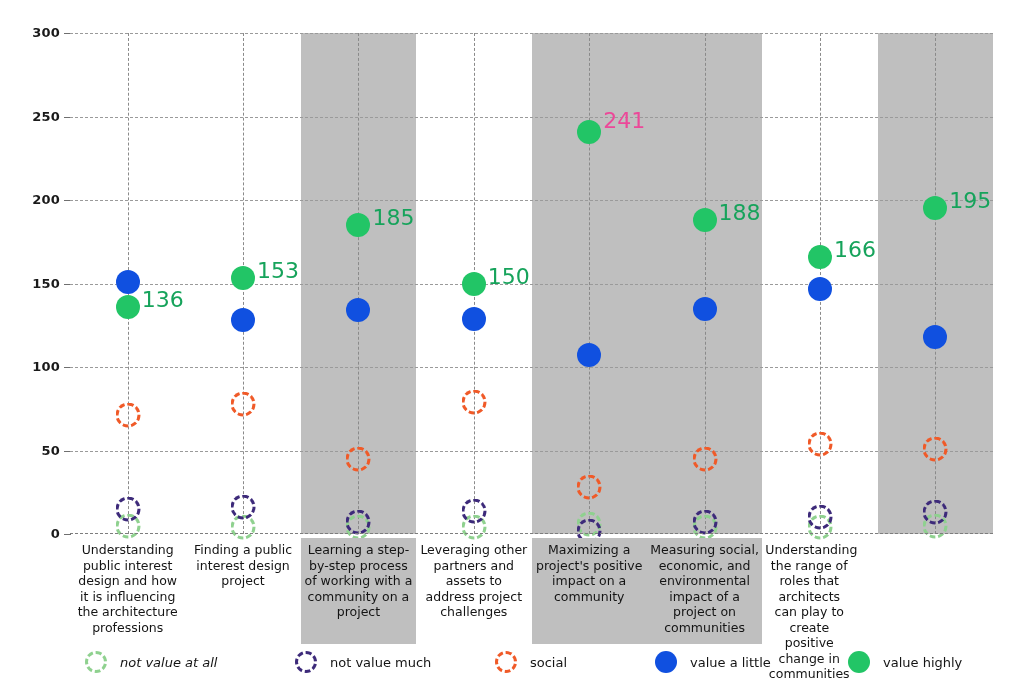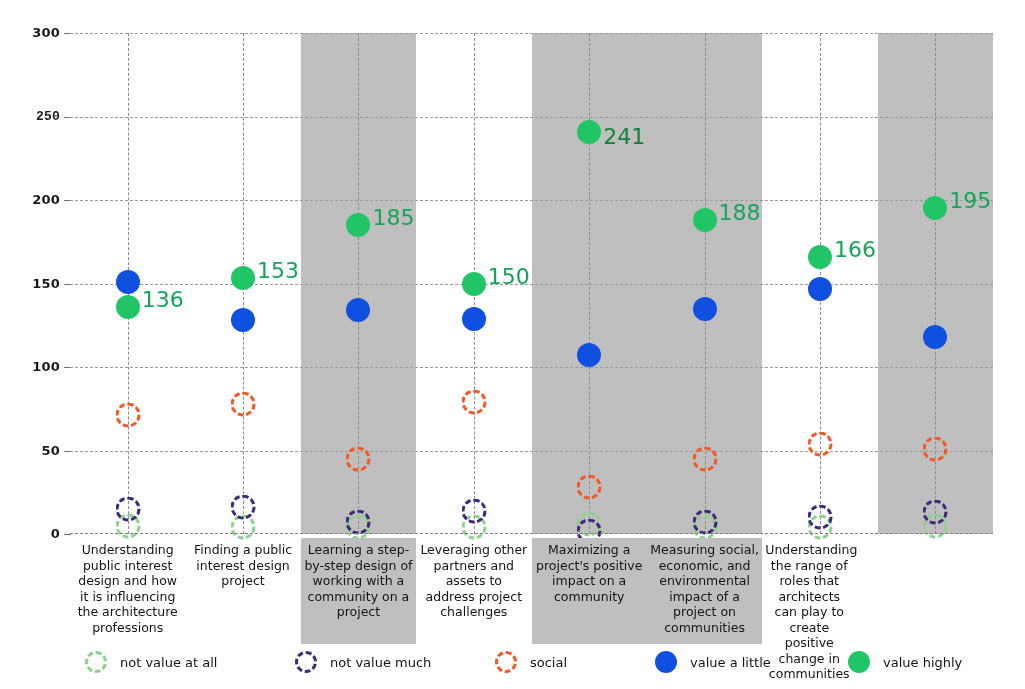--- a/index.html
+++ b/index.html
@@ -89,21 +89,21 @@
       <div class="ytick-label" style="left: 14px; top: 526px;">0</div>
       <div class="ytick-mark" style="left: 64px; top: 534px;"></div>
       <div class="ytick-label" style="left: 14px; top: 442.5px;">50</div>
       <div class="ytick-mark" style="left: 64px; top: 450.5px;"></div>
       <div class="ytick-label" style="left: 14px; top: 359px; text-align: right;">100</div>
       <div class="ytick-mark" style="left: 64px; top: 367px;"></div>
       <div class="ytick-label" style="left: 14px; top: 275.5px;">150</div>
       <div class="ytick-mark" style="left: 64px; top: 283.5px;"></div>
       <div class="ytick-label" style="left: 14px; top: 192px; text-align: right;">200</div>
       <div class="ytick-mark" style="left: 64px; top: 200px;"></div>
-      <div class="ytick-label" style="left: 14px; top: 108.5px; font-family: Liberation Mono, monospace;">250</div>
+      <div class="ytick-label" style="left: 14px; top: 108.5px;">250</div>
       <div class="ytick-mark" style="left: 64px; top: 116.5px;"></div>
       <div class="ytick-label" style="left: 14px; top: 25px;">300</div>
       <div class="ytick-mark" style="left: 64px; top: 33px;"></div>
     </div>
 
   <div class="plot-area" id="plot-area">
     <div id="bands">
         <div class="band" style="left: 230.75px; width: 115.375px; background: rgb(191, 191, 191);"></div>
         <div class="band" style="left: 461.5px; width: 115.375px; background: rgb(191, 191, 191);"></div>
         <div class="band" style="left: 576.875px; width: 115.375px; background: rgb(191, 191, 191);"></div>
@@ -167,40 +167,40 @@
         <div class="marker filled" title="value highly: 241" style="left: 519.188px; top: 98.53px; background: rgb(34, 197, 102);"></div>
         <div class="marker filled" title="value highly: 188" style="left: 634.562px; top: 187.04px; background: rgb(34, 197, 102);"></div>
         <div class="marker filled" title="value highly: 166" style="left: 749.938px; top: 223.78px; background: rgb(34, 197, 102);"></div>
         <div class="marker filled" title="value highly: 195" style="left: 865.312px; top: 175.35px; background: rgb(34, 197, 102);"></div>
       </div>
     <div id="dlabels">
         <div class="dlabel" style="left: 71.6875px; top: 265.88px; color: rgb(22, 163, 91);">136</div>
         <div class="dlabel" style="left: 187.062px; top: 237.49px; color: rgb(22, 163, 91);">153</div>
         <div class="dlabel" style="left: 302.438px; top: 184.05px; color: rgb(22, 163, 91);">185</div>
         <div class="dlabel" style="left: 417.812px; top: 242.5px; color: rgb(22, 163, 91);">150</div>
-        <div class="dlabel" style="left: 533.188px; top: 103px; color: #15803d;">241</div>
+        <div class="dlabel" style="left: 533.188px; top: 87px; color: #ec4899;">241</div>
         <div class="dlabel" style="left: 648.562px; top: 179.04px; color: rgb(22, 163, 91);">188</div>
         <div class="dlabel" style="left: 763.938px; top: 215.78px; color: rgb(22, 163, 91);">166</div>
         <div class="dlabel" style="left: 879.312px; top: 167.35px; color: rgb(22, 163, 91);">195</div>
       </div>
     <div class="axis-baseline"></div>
   </div>
 
   <div class="xlabels" id="xlabels">
       <div class="xlabel-cell" style="left: 115.375px; width: 115.375px;">Finding a public interest design project</div>
       <div class="xlabel-cell" style="left: 0px; width: 115.375px;">Understanding public interest design and how it is influencing the architecture professions</div>
-      <div class="xlabel-cell shaded" style="left: 230.75px; width: 115.375px;">Learning a step-by-step design of working with a community on a project</div>
+      <div class="xlabel-cell shaded" style="left: 230.75px; width: 115.375px;">Learning a step-by-step process of working with a community on a project</div>
       <div class="xlabel-cell" style="left: 346.125px; width: 115.375px;">Leveraging other partners and assets to address project challenges</div>
       <div class="xlabel-cell shaded" style="left: 461.5px; width: 115.375px;">Maximizing a project's positive impact on a community</div>
       <div class="xlabel-cell shaded" style="left: 576.875px; width: 115.375px;">Measuring social, economic, and environmental impact of a project on communities</div>
       <div class="xlabel-cell" style="left: 692.25px; width: 94px;">Understanding the range of roles that architects can play to create positive change in communities</div>
     </div>
 
   <div class="legend" id="legend">
-      <div class="legend-item" style="left: 15px;">
+      <div class="legend-item" style="left: 15px; font-style: italic;">
         <span class="legend-swatch ring" style="border-color: rgb(143, 209, 143);"></span>
         <span class="legend-text">not value at all</span>
       </div>
       <div class="legend-item" style="left: 225px;">
         <span class="legend-swatch ring" style="border-color: rgb(61, 42, 122);"></span>
         <span class="legend-text">not value much</span>
       </div>
       <div class="legend-item" style="left: 425px;">
         <span class="legend-swatch ring" style="border-color: rgb(240, 90, 40);"></span>
         <span class="legend-text">social</span>

